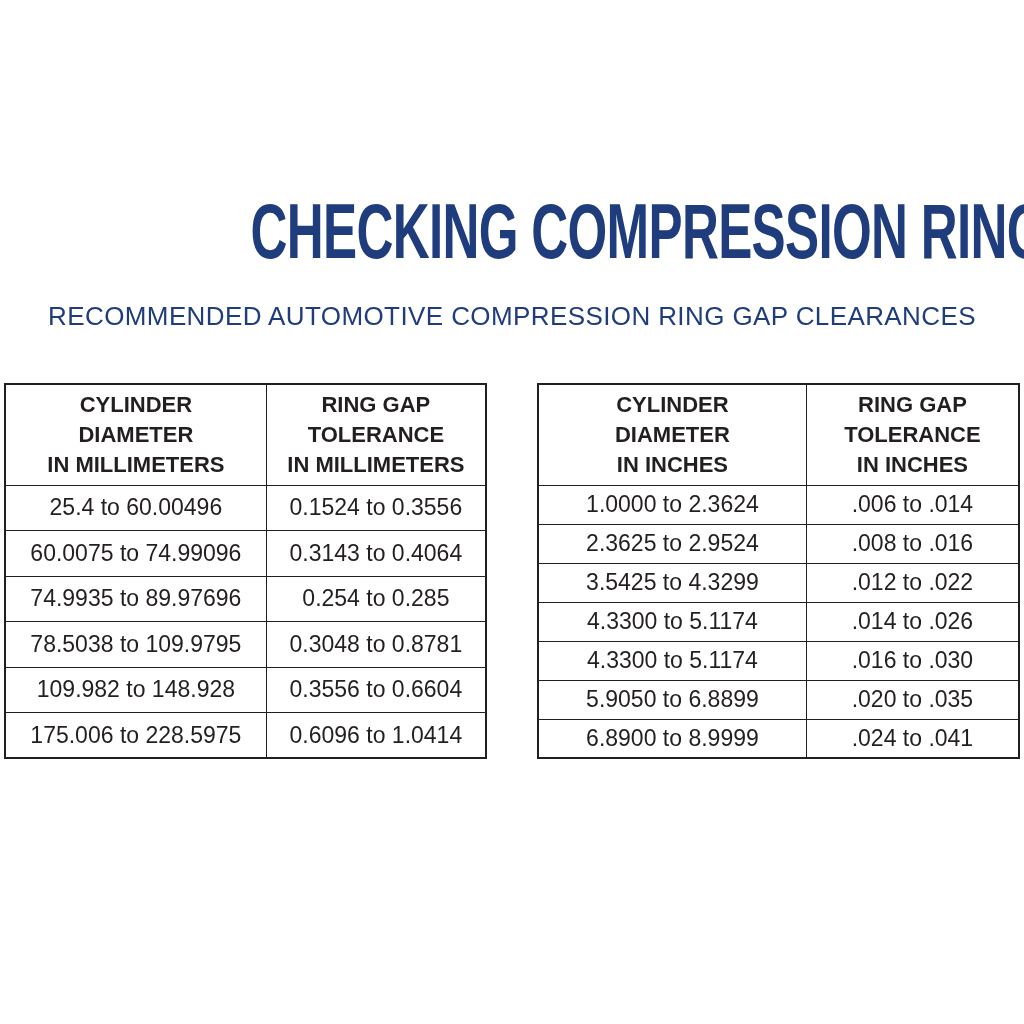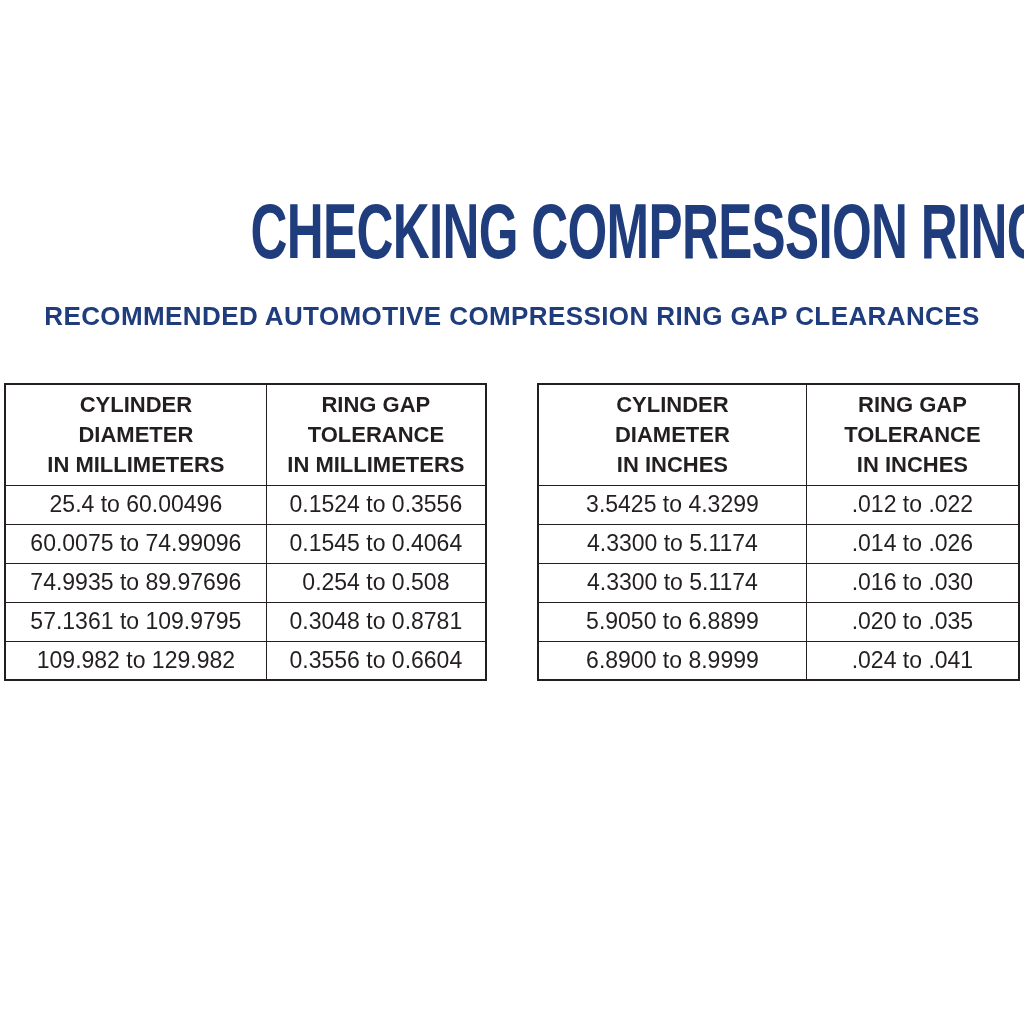--- a/index.html
+++ b/index.html
@@ -35,21 +35,21 @@
     letter-spacing: -1px;
     transform: scaleX(0.655);
     transform-origin: 50% 50%;
     white-space: nowrap;
   }
   .page-subtitle {
     position: absolute;
     top: 301px; left: 0; right: 0;
     text-align: center;
     font-size: 26px;
-    font-weight: bold;
+    font-weight: normal;
     letter-spacing: 0.4px;
     color: var(--heading-blue);
     white-space: nowrap;
   }
   .tables-row {
     position: absolute;
     top: 383px; left: 4px;
     width: 1016px;
     display: flex;
     gap: 50px;
@@ -113,53 +113,65 @@
             </th>
           </tr>
         </thead>
       <tbody>
           <tr>
             <td>25.4 to 60.00496</td>
             <td>0.1524 to 0.3556</td>
           </tr>
           <tr>
             <td>60.0075 to 74.99096</td>
-            <td>0.1545 to 0.4064</td>
+            <td>0.3143 to 0.4064</td>
           </tr>
           <tr>
             <td>74.9935 to 89.97696</td>
-            <td>0.254 to 0.508</td>
+            <td>0.254 to 0.285</td>
           </tr>
           <tr>
-            <td>57.1361 to 109.9795</td>
+            <td>78.5038 to 109.9795</td>
             <td>0.3048 to 0.8781</td>
           </tr>
           <tr>
-            <td>109.982 to 129.982</td>
+            <td>109.982 to 148.928</td>
             <td>0.3556 to 0.6604</td>
+          </tr>
+          <tr>
+            <td>175.006 to 228.5975</td>
+            <td>0.6096 to 1.0414</td>
           </tr>
         </tbody>
     </table>
 
     <table class="spec-table">
       <thead>
           <tr>
             <th>
               <span class="header-line">CYLINDER</span>
               <span class="header-line">DIAMETER</span>
               <span class="header-line">IN INCHES</span>
             </th>
             <th>
               <span class="header-line">RING GAP</span>
               <span class="header-line">TOLERANCE</span>
               <span class="header-line">IN INCHES</span>
             </th>
           </tr>
         </thead>
       <tbody>
+          <tr>
+            <td>1.0000 to 2.3624</td>
+            <td>.006 to .014</td>
+          </tr>
+          <tr>
+            <td>2.3625 to 2.9524</td>
+            <td>.008 to .016</td>
+          </tr>
           <tr>
             <td>3.5425 to 4.3299</td>
             <td>.012 to .022</td>
           </tr>
           <tr>
             <td>4.3300 to 5.1174</td>
             <td>.014 to .026</td>
           </tr>
           <tr>
             <td>4.3300 to 5.1174</td>

